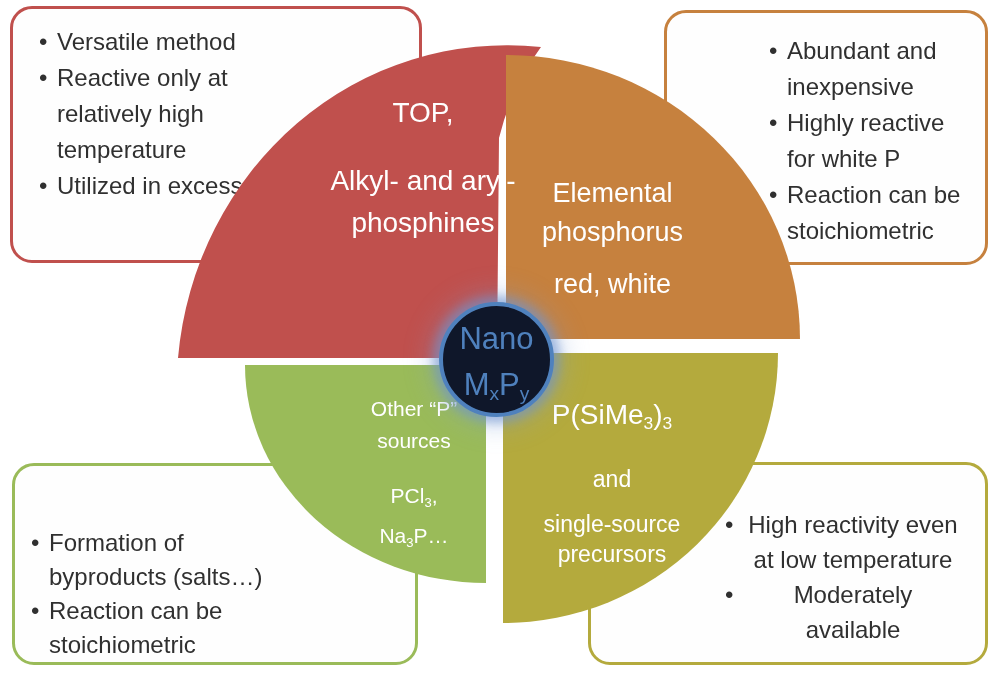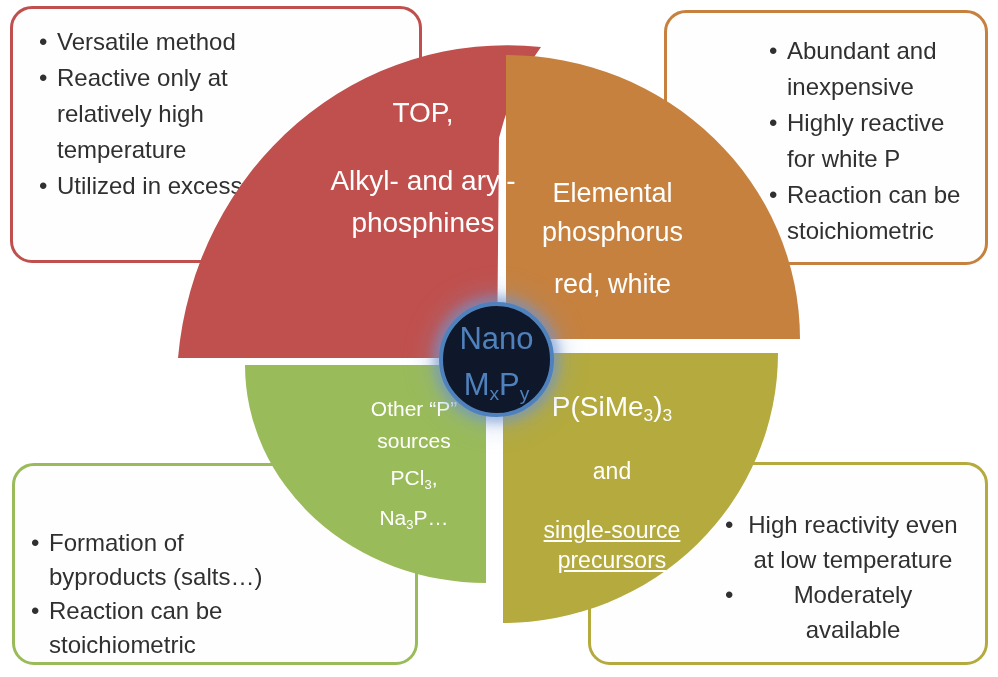--- a/index.html
+++ b/index.html
@@ -25,25 +25,25 @@
   .br .bt{width:220px;text-align:center;}
   
   .pies{position:absolute;left:0;top:0;z-index:2;}
   
   .quad-label{position:absolute;z-index:3;color:#ffffff;text-align:center;}
   .q-red{left:303px;top:92px;width:240px;font-size:28px;line-height:42px;}
   .q-red .q-title{margin-bottom:26px;}
   .q-orange{left:505px;top:174px;width:215px;font-size:27px;line-height:39px;}
   .q-orange .q-body{margin-top:13px;}
   .q-green{left:340px;top:393px;width:148px;font-size:21px;line-height:32px;}
-  .q-green .q-form{margin-top:4px;line-height:33px;}
-  .q-olive{left:498px;top:392px;width:228px;font-size:23px;line-height:30px;}
+  .q-green .q-form{margin-top:22px;line-height:33px;}
+  .q-olive{left:498px;top:400px;width:228px;font-size:23px;line-height:30px;}
   .q-olive .q-title{font-size:28px;}
   .q-olive .q-and{margin-top:26px;}
-  .q-olive .q-body{margin-top:29px;text-decoration:underline;}
+  .q-olive .q-body{margin-top:15px;}
   .sub{font-size:0.62em;vertical-align:-0.28em;}
   
   .center-circle{
     position:absolute;left:439px;top:302px;width:115px;height:115px;z-index:4;
     background:#0f172a;border:4px solid #4f81bd;border-radius:50%;box-sizing:border-box;
     box-shadow:0 0 10px 6px rgba(110,145,205,0.55),0 0 24px 12px rgba(130,160,215,0.28);
     color:#4f81bd;text-align:center;font-size:31px;line-height:34px;padding-top:16px;
   }
   .center-circle .row2{margin-top:12px;}
 </style>

